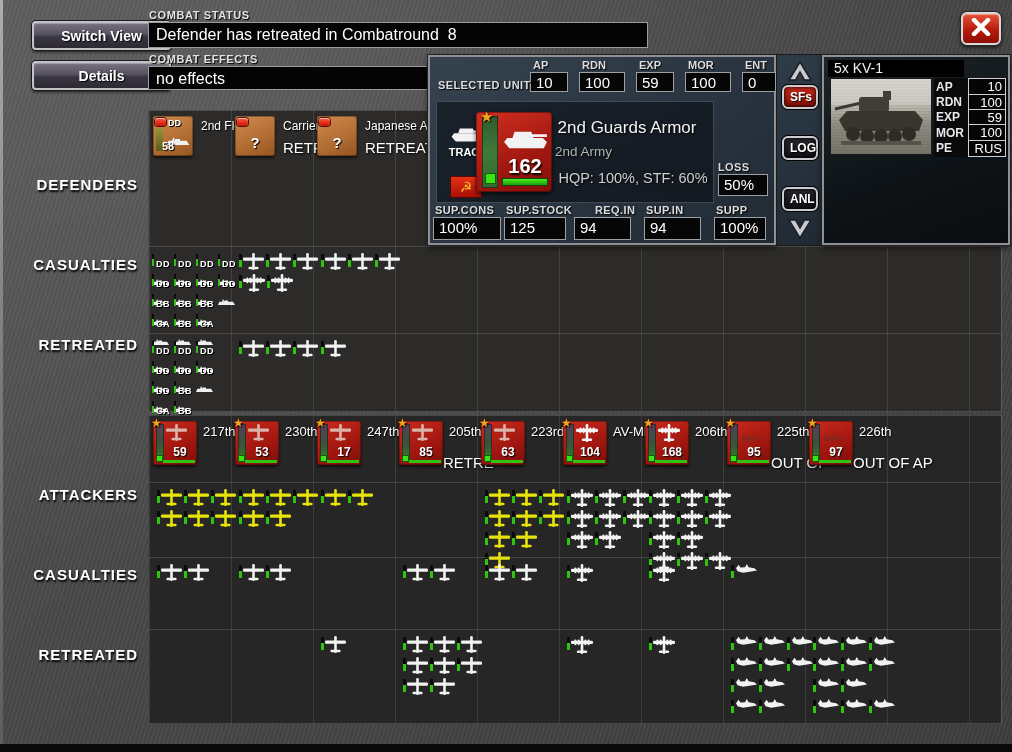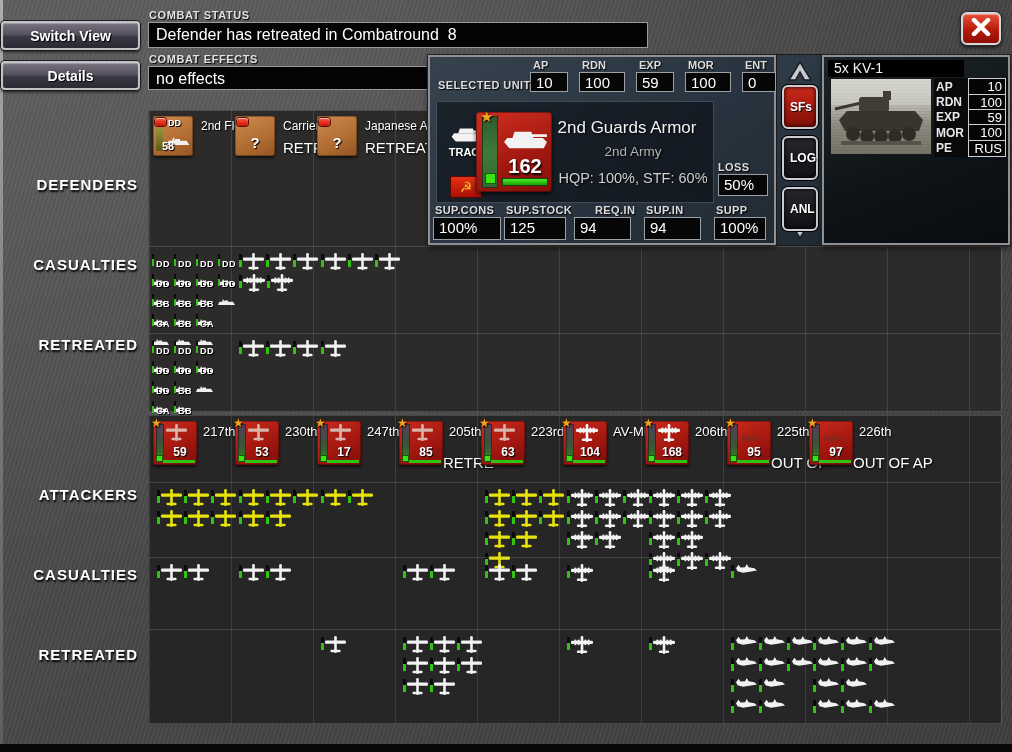--- a/index.html
+++ b/index.html
@@ -6,21 +6,21 @@
   .screen{position:relative;width:1012px;height:752px;overflow:hidden;
     font-family:"Liberation Sans",sans-serif;
     background:
       radial-gradient(1200px 800px at 30% 15%, rgba(255,255,255,.07), transparent 60%),
       repeating-linear-gradient(107deg, rgba(255,255,255,.03) 0 2px, rgba(0,0,0,.04) 2px 4px),
       linear-gradient(135deg,#585858,#484848 40%,#3d3d3d);}
   .edge-left{position:absolute;left:0;top:0;bottom:0;width:3px;background:linear-gradient(#cfcfcf,#8a8a8a,#666);opacity:.7;}
   .bottom-bar{position:absolute;left:0;right:0;top:744px;height:8px;background:#090909;}
 
   
-  .tl-btn{position:absolute;left:1px;width:139px;height:29px;border:2px solid #c2c2c8;border-radius:4px;
+  .tl-btn{position:absolute;left:32px;width:139px;height:29px;border:2px solid #c2c2c8;border-radius:4px;
     background:linear-gradient(#77727e 0%,#575260 45%,#3a3642 55%,#2c2935 100%);
     color:#fff;font:bold 14px "Liberation Sans",sans-serif;text-shadow:1px 1px 1px #000;
     box-shadow:0 0 0 1px #1a1a1a,0 2px 3px rgba(0,0,0,.7),inset 0 1px 1px rgba(255,255,255,.35);cursor:pointer;}
   #btn-switch{top:21px;} #btn-details{top:61px;}
 
   .field-label{position:absolute;color:#e2e2e2;font:bold 11px "Liberation Sans",sans-serif;letter-spacing:.6px;text-shadow:1px 1px 1px #000;}
   .field{position:absolute;background:#040404;border:1px solid #9a9a9a;color:#fff;
     font:16px "Liberation Sans",sans-serif;padding:3px 7px;white-space:pre;box-sizing:border-box;}
 
   
@@ -74,26 +74,26 @@
   .flag{position:absolute;left:13px;top:74px;width:30px;height:20px;background:linear-gradient(#e63214,#a80e06);border:1px solid #560800;color:#f2c21e;font:14px/20px "Liberation Sans",sans-serif;text-align:center;}
   .big-ctr{position:absolute;left:39px;top:10px;width:76px;height:80px;border-radius:4px;
     background:linear-gradient(155deg,#d12f20,#a01810 60%,#840f0a);box-shadow:0 2px 4px rgba(0,0,0,.7),inset 0 0 0 1px rgba(0,0,0,.35);}
   .big-ctr .gbar{position:absolute;left:6px;top:4px;width:16px;height:72px;background:linear-gradient(#2e5c2e,#3f7a3a 50%,#356834);box-shadow:inset 0 0 0 1px rgba(0,0,0,.45);}
   .big-ctr .star{position:absolute;left:4px;top:-4px;font-size:15px;color:#f2a61e;text-shadow:0 0 2px #5a1400,1px 1px 1px #000;}
   .big-ctr .sq{position:absolute;left:9px;bottom:8px;width:9px;height:9px;background:#39e412;border:1px solid #145c08;}
   .big-ctr .tk{position:absolute;left:26px;top:16px;}
   .big-ctr .num{position:absolute;left:26px;bottom:14px;width:46px;text-align:center;color:#fff;font:bold 20px "Liberation Sans",sans-serif;text-shadow:1px 2px 2px #000;}
   .big-ctr .hbar{position:absolute;left:26px;right:4px;bottom:6px;height:6px;background:linear-gradient(#48ee20,#1f9c0c);border:1px solid #0c4a04;}
   .uname{position:absolute;left:106px;right:2px;top:16px;text-align:center;color:#f2f2f2;font:17px "Liberation Sans",sans-serif;text-shadow:1px 1px 2px #000;}
-  .uform{position:absolute;left:118px;right:2px;top:42px;text-align:center;color:#b2b2b2;font:13.5px "Liberation Sans",sans-serif;text-shadow:1px 1px 2px #000;}
+  .uform{position:absolute;left:118px;right:2px;top:42px;text-align:left;color:#b2b2b2;font:13.5px "Liberation Sans",sans-serif;text-shadow:1px 1px 2px #000;}
   .uhq{position:absolute;left:118px;right:2px;top:68px;text-align:center;color:#cfcfcf;font:14.5px "Liberation Sans",sans-serif;text-shadow:1px 1px 2px #000;}
 
   #side-strip{position:absolute;left:777px;top:55px;width:46px;height:190px;z-index:10;
     background:linear-gradient(160deg,#2e3c48,#202a34);box-shadow:0 0 0 1px #1a1a1a;}
-  .side-btn{position:absolute;left:5px;width:36px;height:44px;border:2px solid #caccd2;border-radius:6px;
+  .side-btn{position:absolute;left:5px;width:36px;height:24px;border:2px solid #caccd2;border-radius:6px;
     color:#fff;font:bold 12px "Liberation Sans",sans-serif;text-shadow:1px 1px 1px #000;
     box-shadow:0 0 0 1px #000,inset 0 0 4px #000;cursor:pointer;}
   .side-btn.red{background:linear-gradient(#cc2a1a,#7e0d06);}
   .side-btn.dark{background:linear-gradient(#26262e,#101014);}
   .side-arrow{position:absolute;left:10px;width:26px;height:22px;}
 
   #kv-panel{left:822px;top:55px;width:188px;height:190px;background:linear-gradient(160deg,#1d2529,#0e1317 60%,#0a0d10);}
   #kv-title{position:absolute;left:4px;top:3px;width:130px;height:17px;background:#000;color:#f2f2f2;
     font:14px/17px "Liberation Sans",sans-serif;padding-left:6px;}
   #kv-photo{position:absolute;left:6px;top:21px;width:100px;height:75px;border:1px solid #1a1a1a;overflow:hidden;

